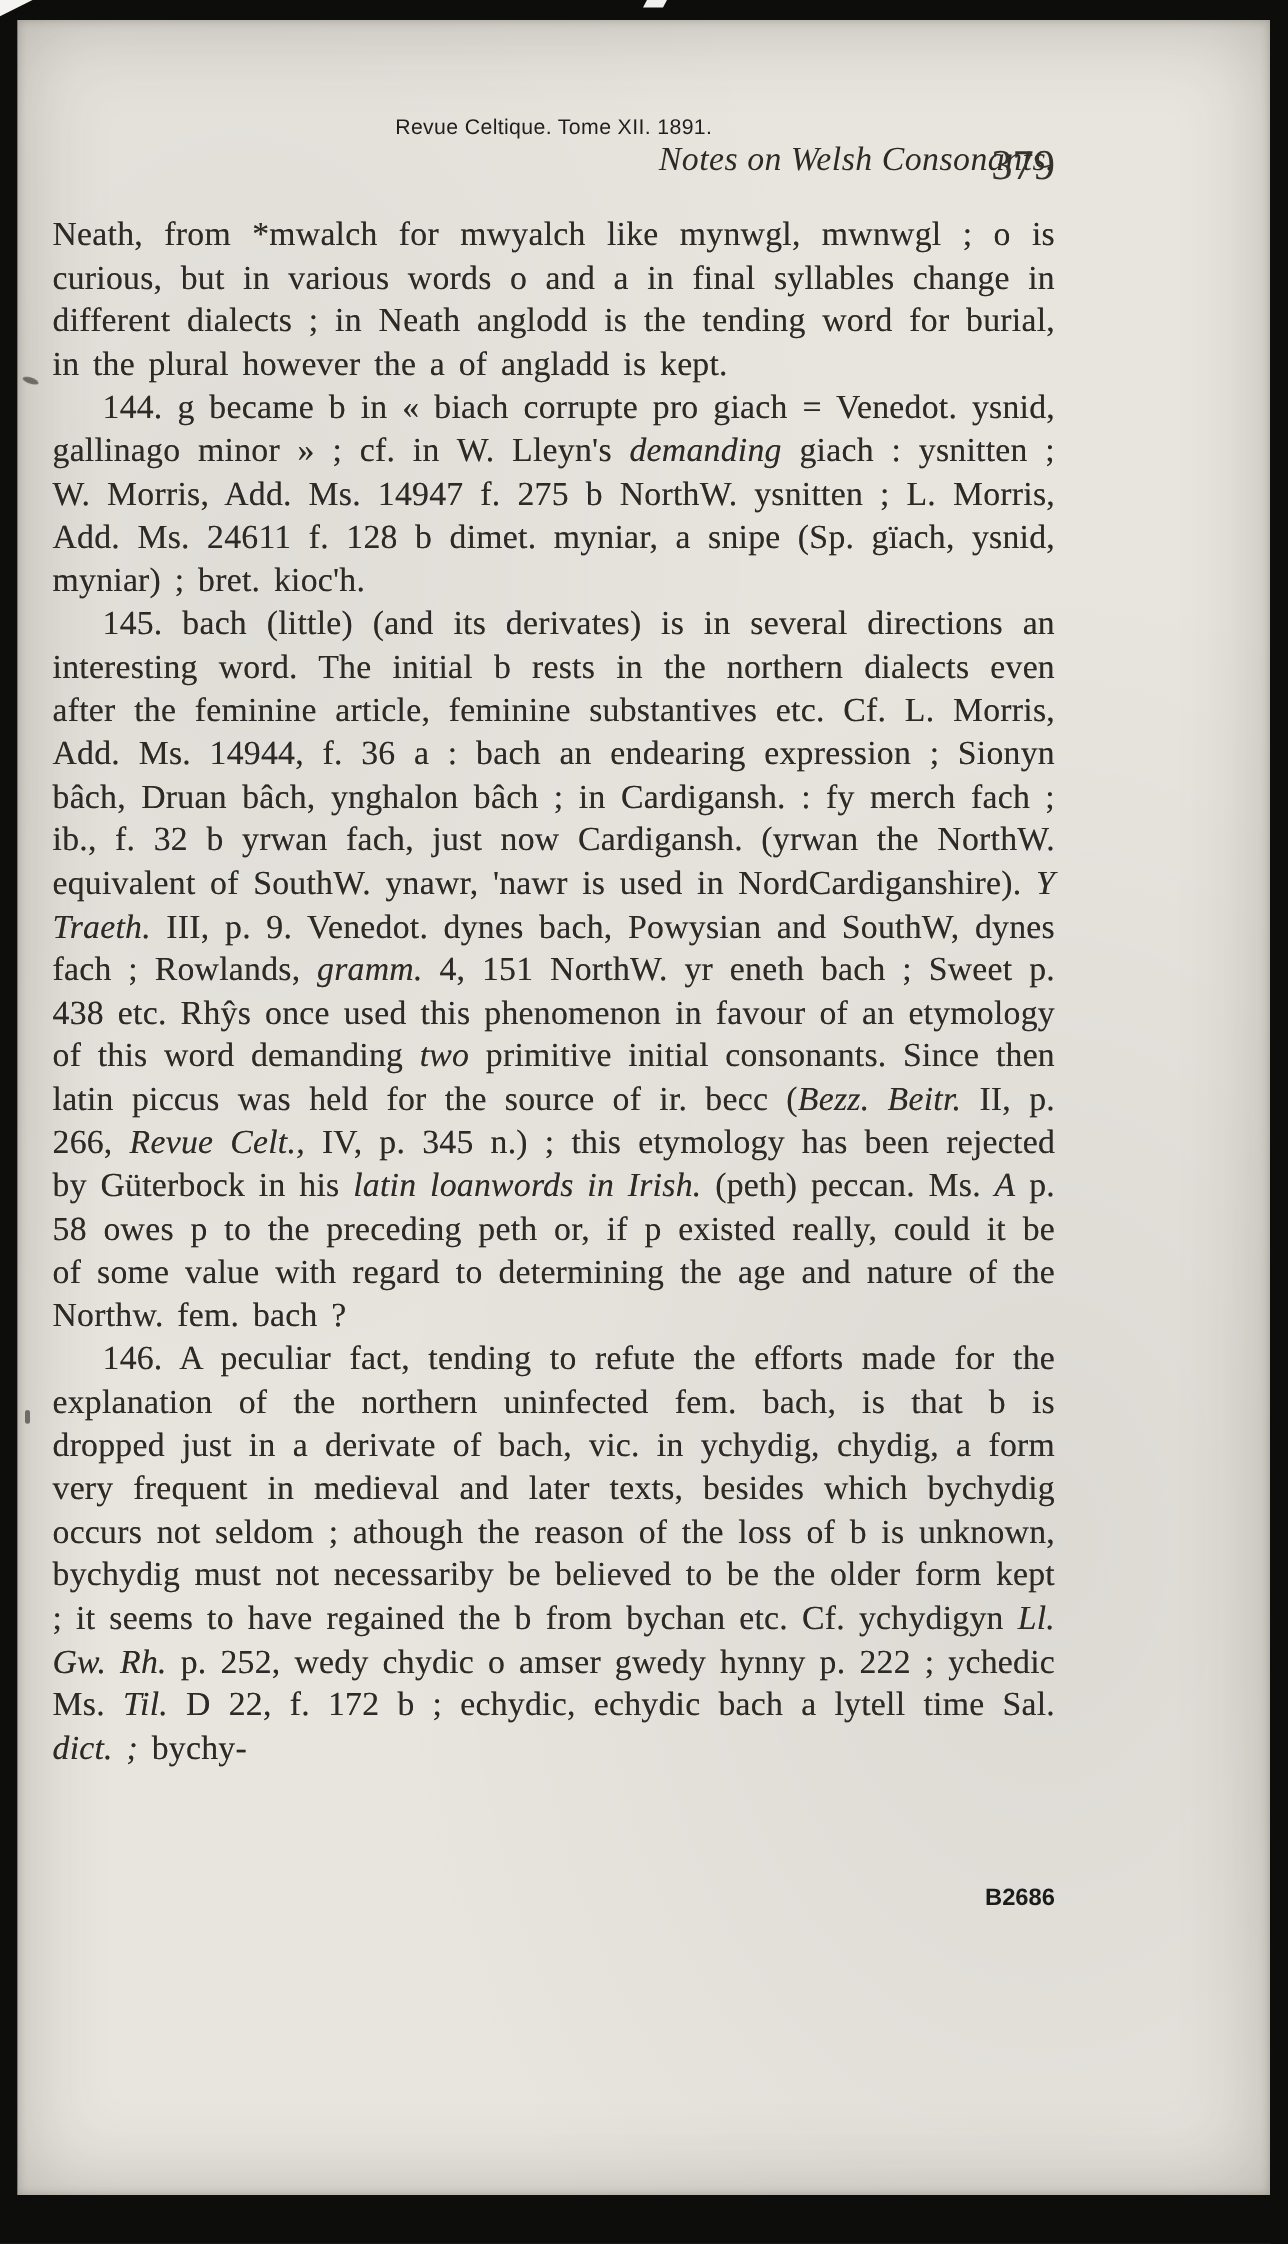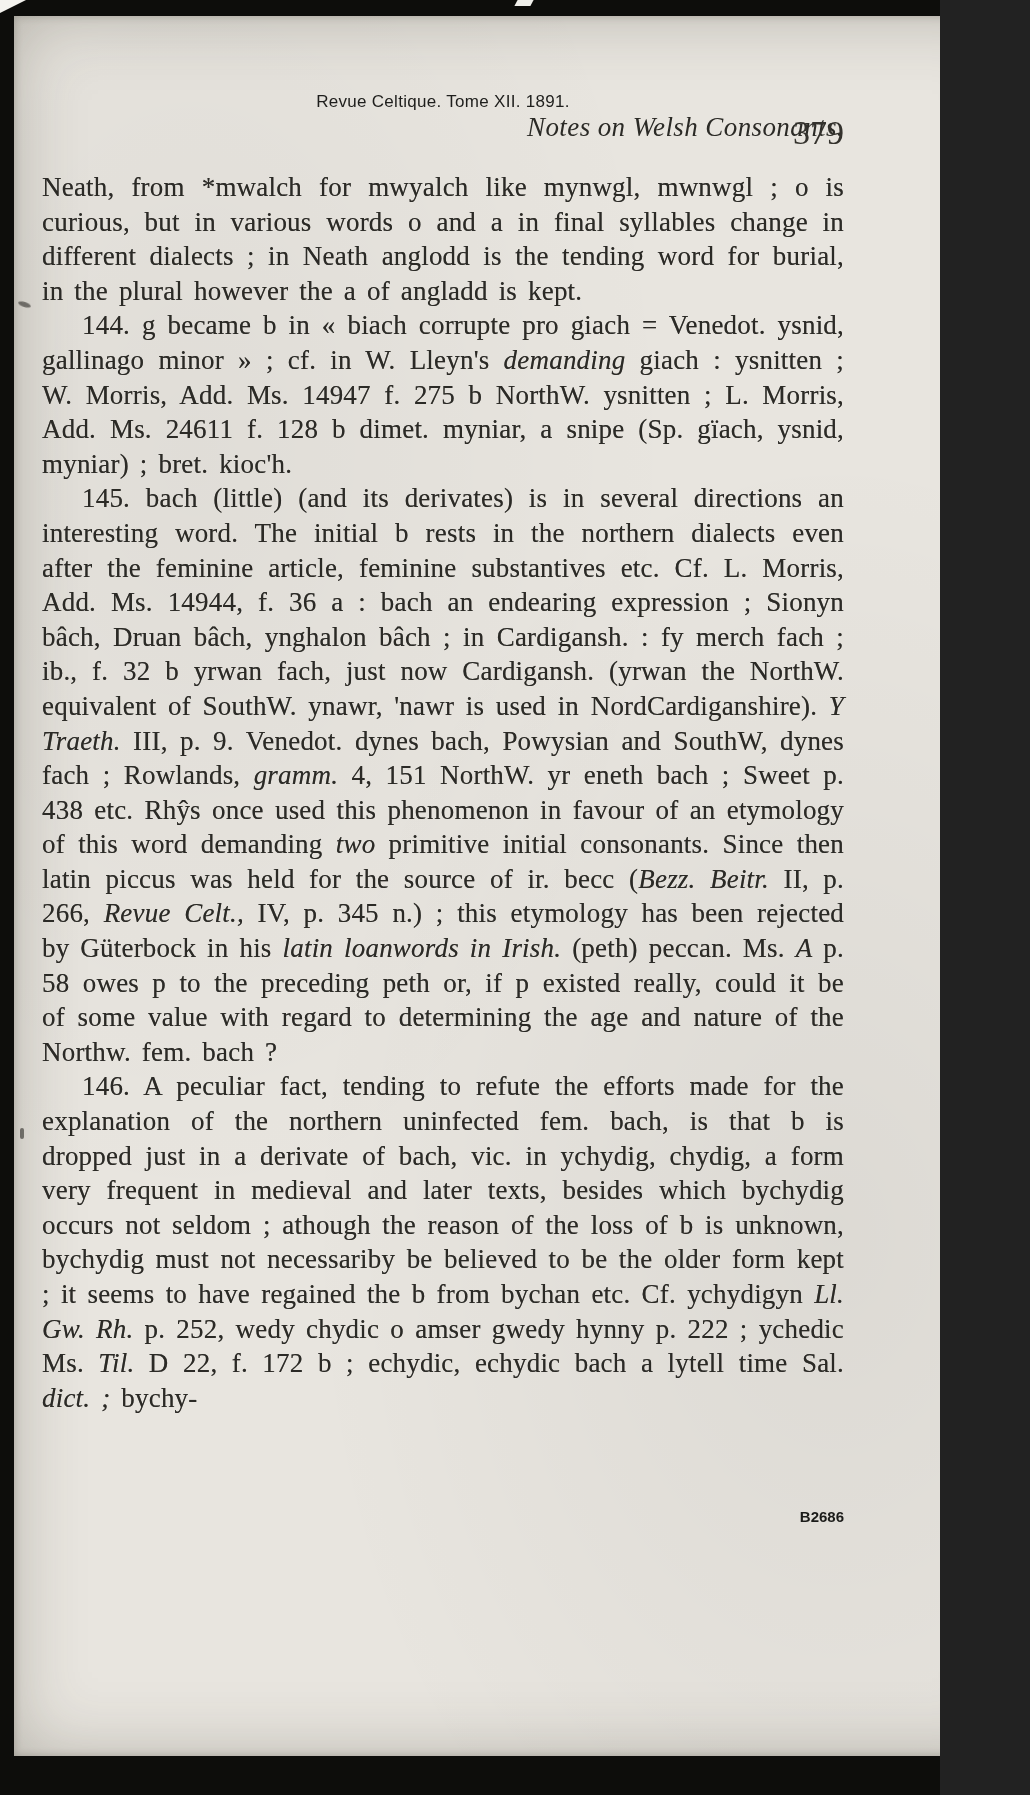--- a/index.html
+++ b/index.html
@@ -4,21 +4,21 @@
 <style>
   :root {
     --paper: #e8e5df;
     --ink: #2b2a26;
     --frame: #0d0d0b;
   }
   * { box-sizing: border-box; }
   html, body { margin: 0; padding: 0; background: #222; }
   .scan {
     position: relative;
-    width: 940px;
+    width: 1030px;
     height: 1795px;
     background: var(--frame, #0d0d0b);
     overflow: hidden;
     font-family: "Liberation Serif", serif;
   }
   .corner-notch {
     position: absolute; left: 0; top: 0;
     width: 0; height: 0;
     border-top: 13px solid #f4f3ef;
     border-right: 26px solid transparent;
@@ -83,21 +83,21 @@
   }
   .text-body p.para { margin: 0; }
   .text-body p.indent { text-indent: 40px; }
   .it { font-style: italic; }
   .footer-mark {
     position: absolute;
     top: 1492px;
     right: 172px;
     font-family: "Liberation Sans", sans-serif;
     font-weight: 600;
-    font-size: 15px;
+    font-size: 19px;
     color: #1b1b19;
   }
   .smudge {
     position: absolute;
     background: rgba(28,26,22,0.55);
     border-radius: 50%;
     filter: blur(0.5px);
   }
   .smudge.s1 { left: 4px; top: 286px; width: 13px; height: 5px; transform: rotate(18deg); }
   .smudge.s2 { left: 6px; top: 1112px; width: 4px; height: 11px; border-radius: 2px; }

